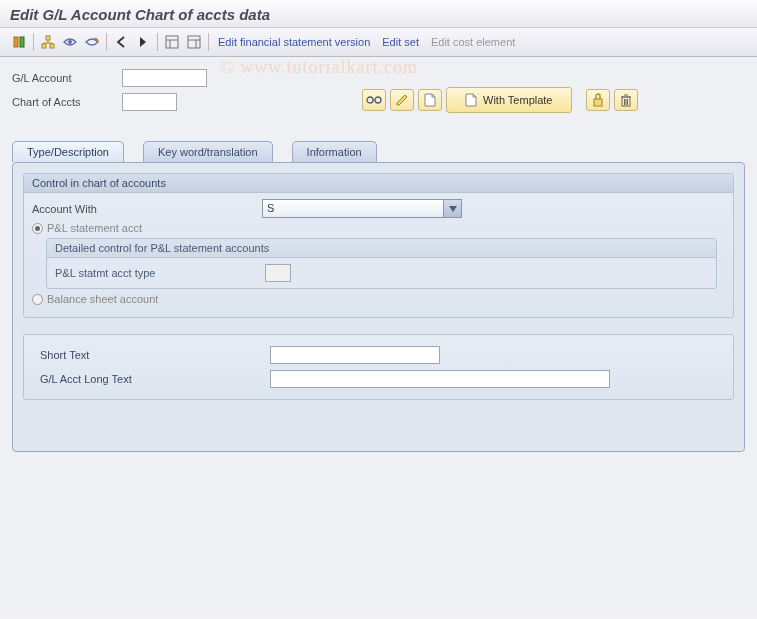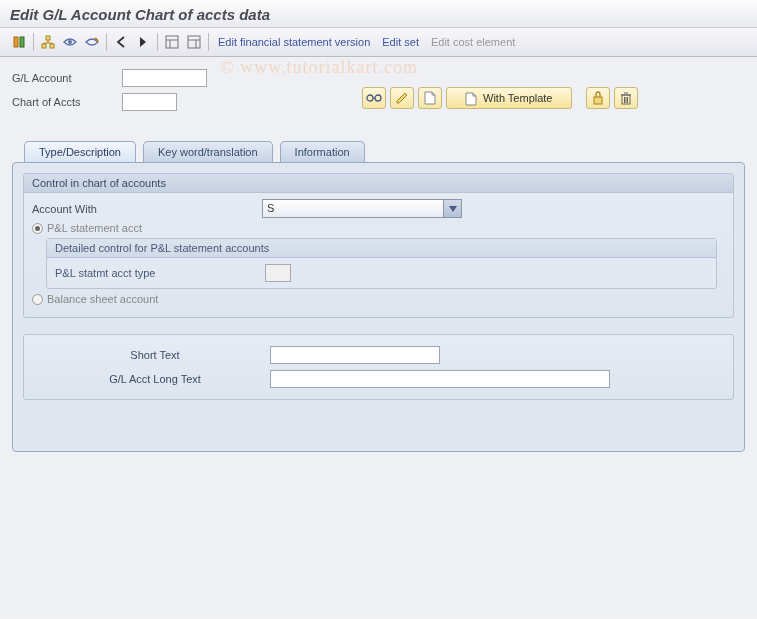--- a/index.html
+++ b/index.html
@@ -105,34 +105,34 @@
     height: 22px;
     border: 1px solid #c7b77a;
     border-radius: 3px;
     background: linear-gradient(to bottom,#fff7db,#f7e7a5);
     display: inline-flex;
     align-items: center;
     justify-content: center;
   }
   .yellow-btn {
     height: 22px;
-    padding: 4px 18px;
+    padding: 12px 18px;
     border: 1px solid #c7b77a;
     border-radius: 3px;
     background: linear-gradient(to bottom,#fff7db,#f7e499);
     color: #333;
     font-size: 11px;
     display:inline-flex;
-    align-items:flex-start;
+    align-items:center;
     gap:6px;
   }
   .tabs {
     display: flex;
-    gap: 4px;
-    margin-left: 12px;
+    gap: 16px;
+    margin-left: 0;
   }
   .tab {
     background: linear-gradient(to bottom,#e1e9f4,#c8d4e6);
     border: 1px solid #9aaac2;
     border-bottom: none;
     border-radius: 5px 5px 0 0;
     padding: 4px 14px;
     color: #3a4a6a;
     margin-right: 3px;
   }
@@ -214,21 +214,21 @@
   .sub-body .field-label { width: 210px; color:#4a5a75; }
   .tiny-input {
     width:26px; height:18px;
     border:1px solid #a8a8b0; background:#f0f0f0;
   }
   .text-box-row {
     display:flex;
     align-items:center;
     padding:3px 8px;
   }
-  .text-box-row .field-label { width: 230px; color:#3a4a65;text-align:center; }
+  .text-box-row .field-label { width: 230px; color:#3a4a65; }
   .short-input { width:170px; height:18px; border:1px solid #9aa6b6; background:#fff; }
   .long-input { width:340px; height:18px; border:1px solid #9aa6b6; background:#fff; }
 </style>
 </head>
 <body>
 
 <div class="title-bar">Edit G/L Account Chart of accts data</div>
 
 <div class="toolbar">
   <span class="tb-btn">

